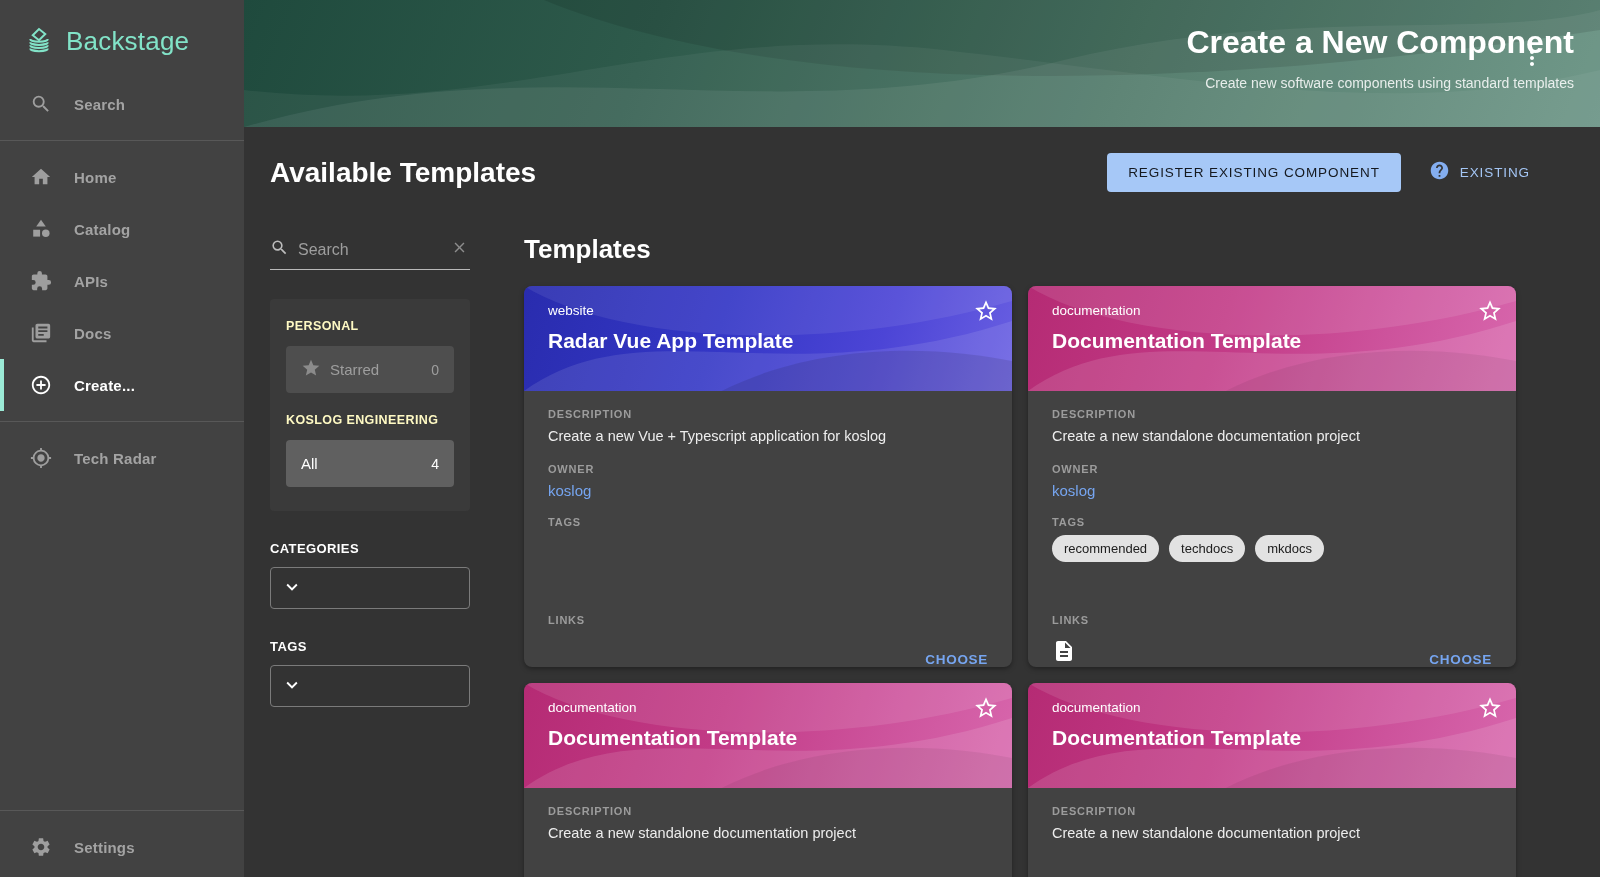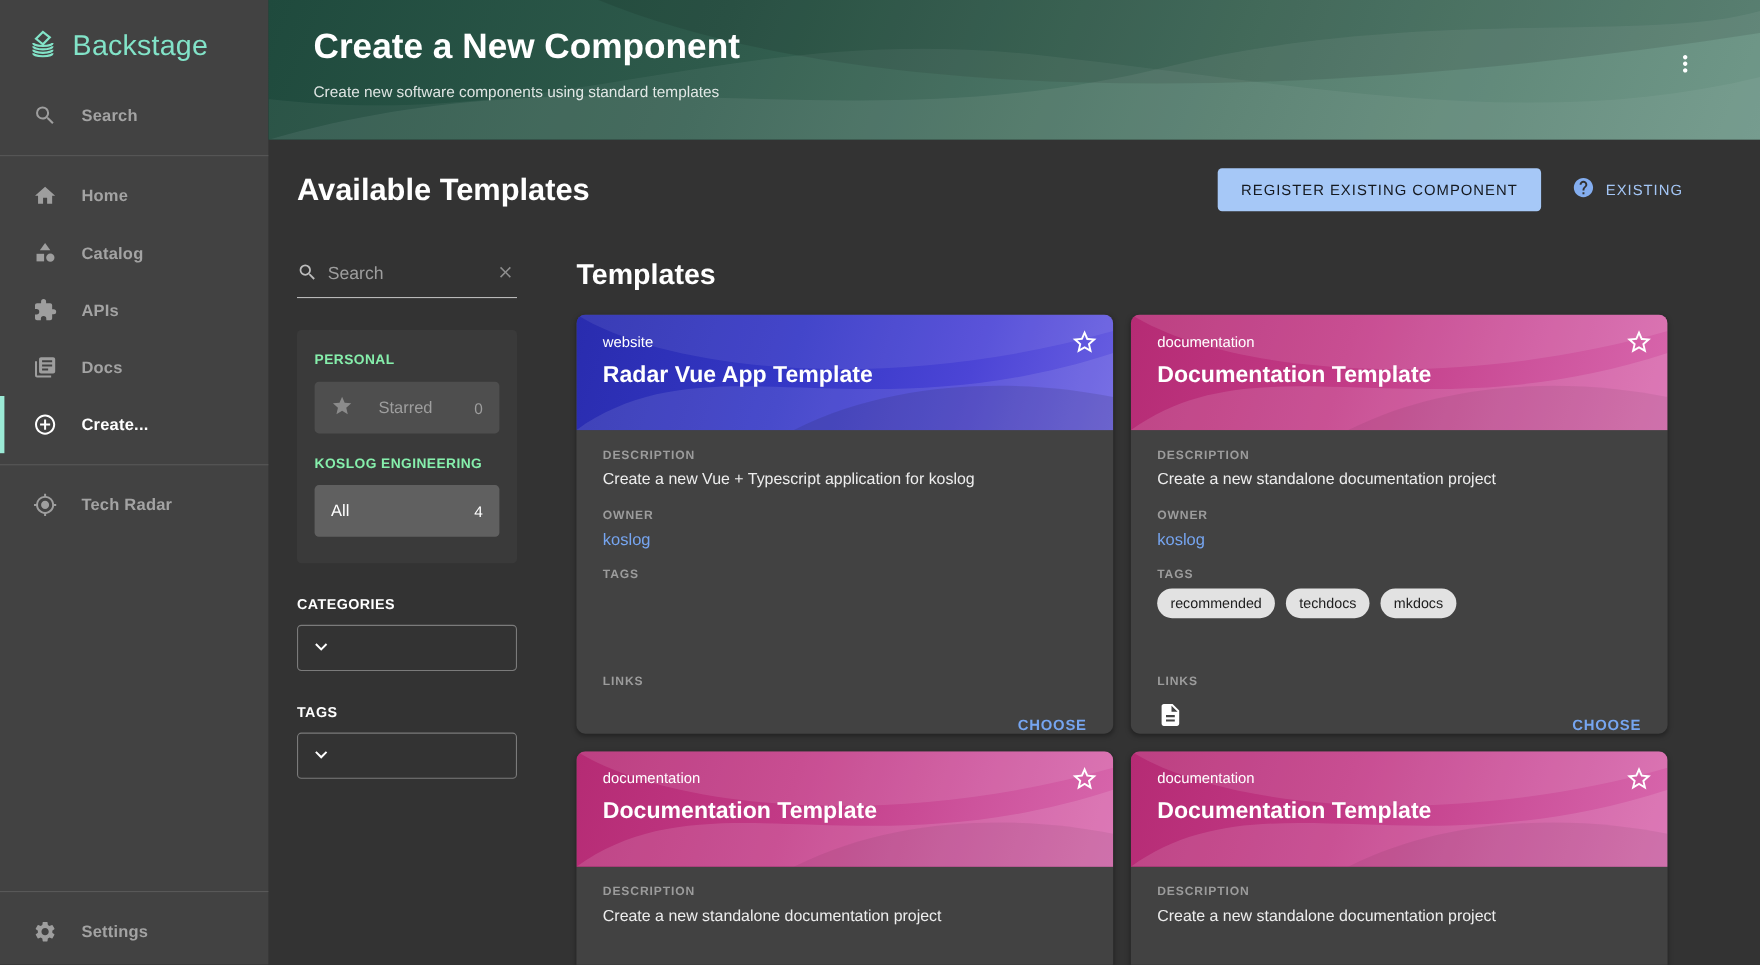--- a/index.html
+++ b/index.html
@@ -33,21 +33,21 @@
   .sidebar-bottom { margin-bottom: 4px; }
 
   
   .main { flex: 1; display: flex; flex-direction: column; min-width: 0; }
 
   .page-header {
     height: 127px; flex-shrink: 0; position: relative; overflow: hidden;
     background: linear-gradient(112deg, #1f4a3d 0%, #2e5a4b 30%, #4b7665 65%, #659080 100%);
   }
   .page-header .waves { position: absolute; inset: 0; width: 100%; height: 100%; }
-  .header-inner { position: relative; padding: 24px 41px 0; z-index: 1; }
+  .header-inner { position: relative; padding: 24px 26px 0; z-index: 1; text-align: right; }
   .page-title { font-size: 32px; font-weight: 700; color: #fff; }
   .page-subtitle { font-size: 14px; color: rgba(255,255,255,0.85); margin-top: 14px; }
   .kebab { position: absolute; right: 56px; top: 46px; z-index: 2; cursor: pointer; }
   .kebab svg { width: 24px; height: 24px; fill: #ffffff; }
 
   .toolbar {
     height: 91px; flex-shrink: 0; display: flex; align-items: center;
     padding: 0 70px 0 26px;
   }
   .toolbar-heading { font-size: 28px; font-weight: 700; flex: 1; }
@@ -70,24 +70,24 @@
   }
   .search-row svg { width: 19px; height: 19px; fill: #bdbdbd; flex-shrink: 0; }
   .search-row .clear svg { width: 17px; height: 17px; fill: #8d8d8d; }
   .search-input {
     background: transparent; border: none; outline: none; width: 100%;
     color: #e0e0e0; font-size: 16px; font-family: inherit;
   }
   .search-input::placeholder { color: #9e9e9e; }
 
   .filter-card { background: #3a3a3a; border-radius: 4px; padding: 14px 16px 4px; margin-top: 29px; }
-  .group-label { color: #86efac; font-weight: 700; font-size: 12.5px; letter-spacing: 0.4px; margin: 6px 0 13px; }
+  .group-label { color: #fef9c3; font-weight: 700; font-size: 12.5px; letter-spacing: 0.4px; margin: 6px 0 13px; }
   .filter-item {
     background: #4e4e4e; border-radius: 4px; height: 47px;
-    display: flex; align-items: center; gap: 23px; padding: 0 15px;
+    display: flex; align-items: center; gap: 9px; padding: 0 15px;
     color: #9e9e9e; font-size: 15px; margin-bottom: 20px; cursor: pointer;
   }
   .filter-item svg { width: 20px; height: 20px; fill: #8b8b8b; }
   .filter-item .count { margin-left: auto; font-size: 14px; }
   .filter-item.selected { background: #606060; color: #ffffff; }
   .filter-item.selected .count { color: #ffffff; }
 
   .select-label { color: #fff; font-weight: 700; font-size: 13px; letter-spacing: 0.4px; margin: 30px 0 11px; }
   .select-box {
     height: 42px; border: 1px solid #7b7b7b; border-radius: 4px;

